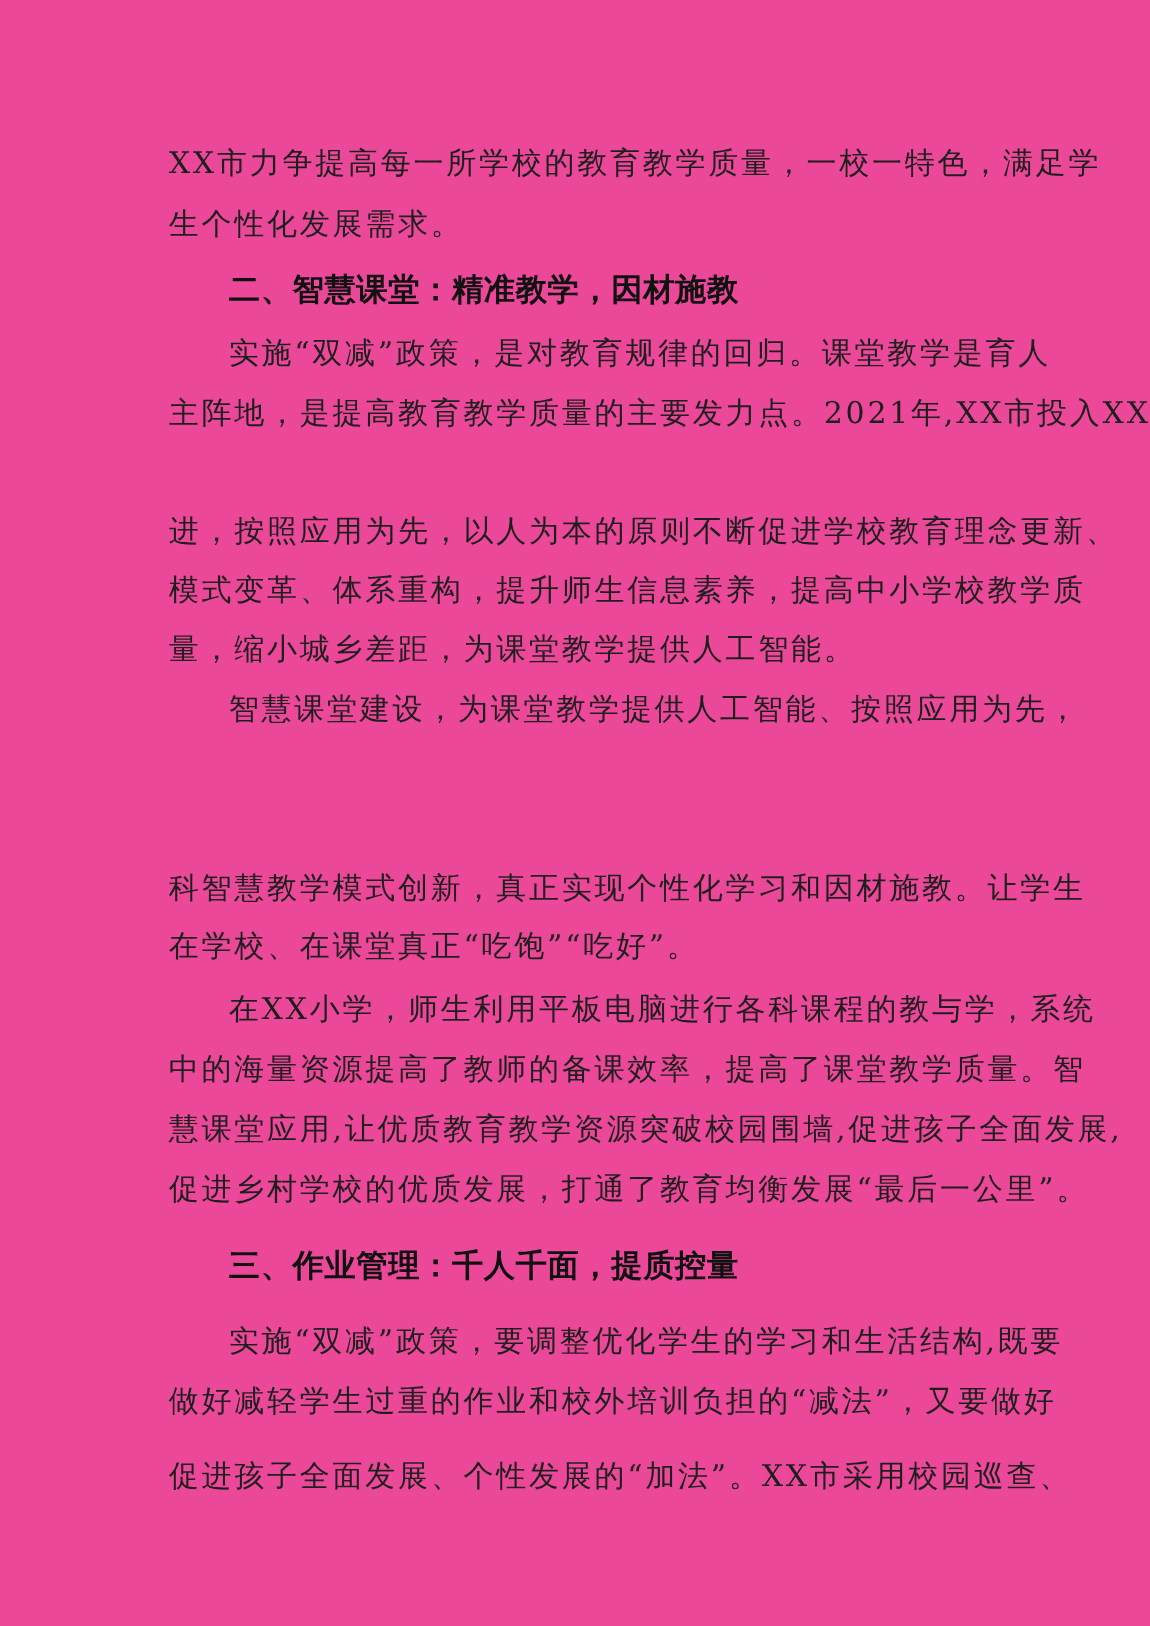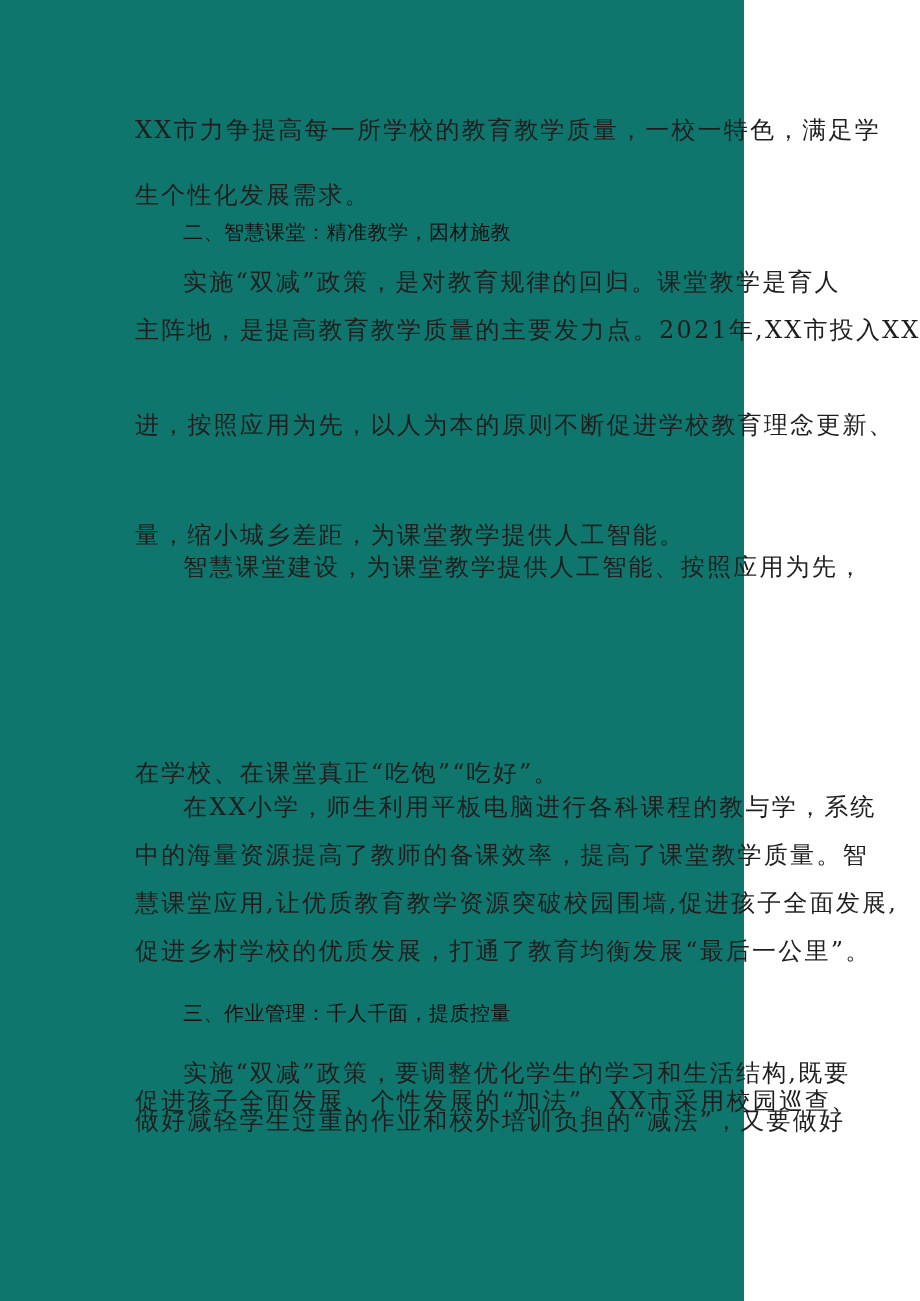--- a/index.html
+++ b/index.html
@@ -12,80 +12,81 @@
       height: 1301px;
       position: relative;
       overflow: hidden;
       font-family: "DejaVu Serif", "Liberation Serif", serif;
       color: #1a1a1a;
     }
     .page {
       position: absolute;
       left: 0;
       top: 0;
-      width: 744px;
+      width: 920px;
       height: 1301px;
-      background: #0f766e;
+      background: #ec4899;
     }
     .line {
       position: absolute;
       left: 135px;
       width: 665px;
       height: 34px;
       line-height: 34px;
       font-size: 24px;
       white-space: nowrap;
       letter-spacing: 2.2px;
       text-align: justify;
       text-align-last: justify;
       color: #1e1e1e;
     }
     .line.last {
       text-align-last: left;
-      margin-top: 16px;
     }
     .line.indent {
       left: 183px;
       width: 617px;
     }
     .heading {
       position: absolute;
       left: 183px;
       height: 34px;
       line-height: 34px;
       font-family: "DejaVu Sans", "Liberation Sans", sans-serif;
-      font-size: 20px;
-      font-weight: normal;
+      font-size: 25px;
+      font-weight: bold;
       color: #111111;
       white-space: nowrap;
       letter-spacing: 0.5px;
     }
   </style>
 </head>
 <body>
 
 <div class="page">
 
   <div class="line" style="top:113px">XX市力争提高每一所学校的教育教学质量，一校一特色，满足学</div>
   <div class="line last" style="top:162px">生个性化发展需求。</div>
 
   <div class="heading" style="top:215px">二、智慧课堂：精准教学，因材施教</div>
 
   <div class="line indent" style="top:265px">实施“双减”政策，是对教育规律的回归。课堂教学是育人</div>
   <div class="line" style="top:313px">主阵地，是提高教育教学质量的主要发力点。2021年,XX市投入XX</div>
   <div class="line" style="top:408px">进，按照应用为先，以人为本的原则不断促进学校教育理念更新、</div>
+  <div class="line" style="top:455px">模式变革、体系重构，提升师生信息素养，提高中小学校教学质</div>
   <div class="line last" style="top:502px">量，缩小城乡差距，为课堂教学提供人工智能。</div>
 
   <div class="line indent" style="top:550px">智慧课堂建设，为课堂教学提供人工智能、按照应用为先，</div>
+  <div class="line" style="top:693px">科智慧教学模式创新，真正实现个性化学习和因材施教。让学生</div>
   <div class="line last" style="top:740px">在学校、在课堂真正“吃饱”“吃好”。</div>
 
   <div class="line indent" style="top:790px">在XX小学，师生利用平板电脑进行各科课程的教与学，系统</div>
   <div class="line" style="top:838px">中的海量资源提高了教师的备课效率，提高了课堂教学质量。智</div>
   <div class="line" style="top:886px">慧课堂应用,让优质教育教学资源突破校园围墙,促进孩子全面发展,</div>
   <div class="line" style="top:934px">促进乡村学校的优质发展，打通了教育均衡发展“最后一公里”。</div>
 
   <div class="heading" style="top:996px">三、作业管理：千人千面，提质控量</div>
 
   <div class="line indent" style="top:1056px">实施“双减”政策，要调整优化学生的学习和生活结构,既要</div>
   <div class="line" style="top:1104px">做好减轻学生过重的作业和校外培训负担的“减法”，又要做好</div>
-  <div class="line" style="top:1084px">促进孩子全面发展、个性发展的“加法”。XX市采用校园巡查、</div>
+  <div class="line" style="top:1164px">促进孩子全面发展、个性发展的“加法”。XX市采用校园巡查、</div>
 
 </div>
 
 </body></html>

